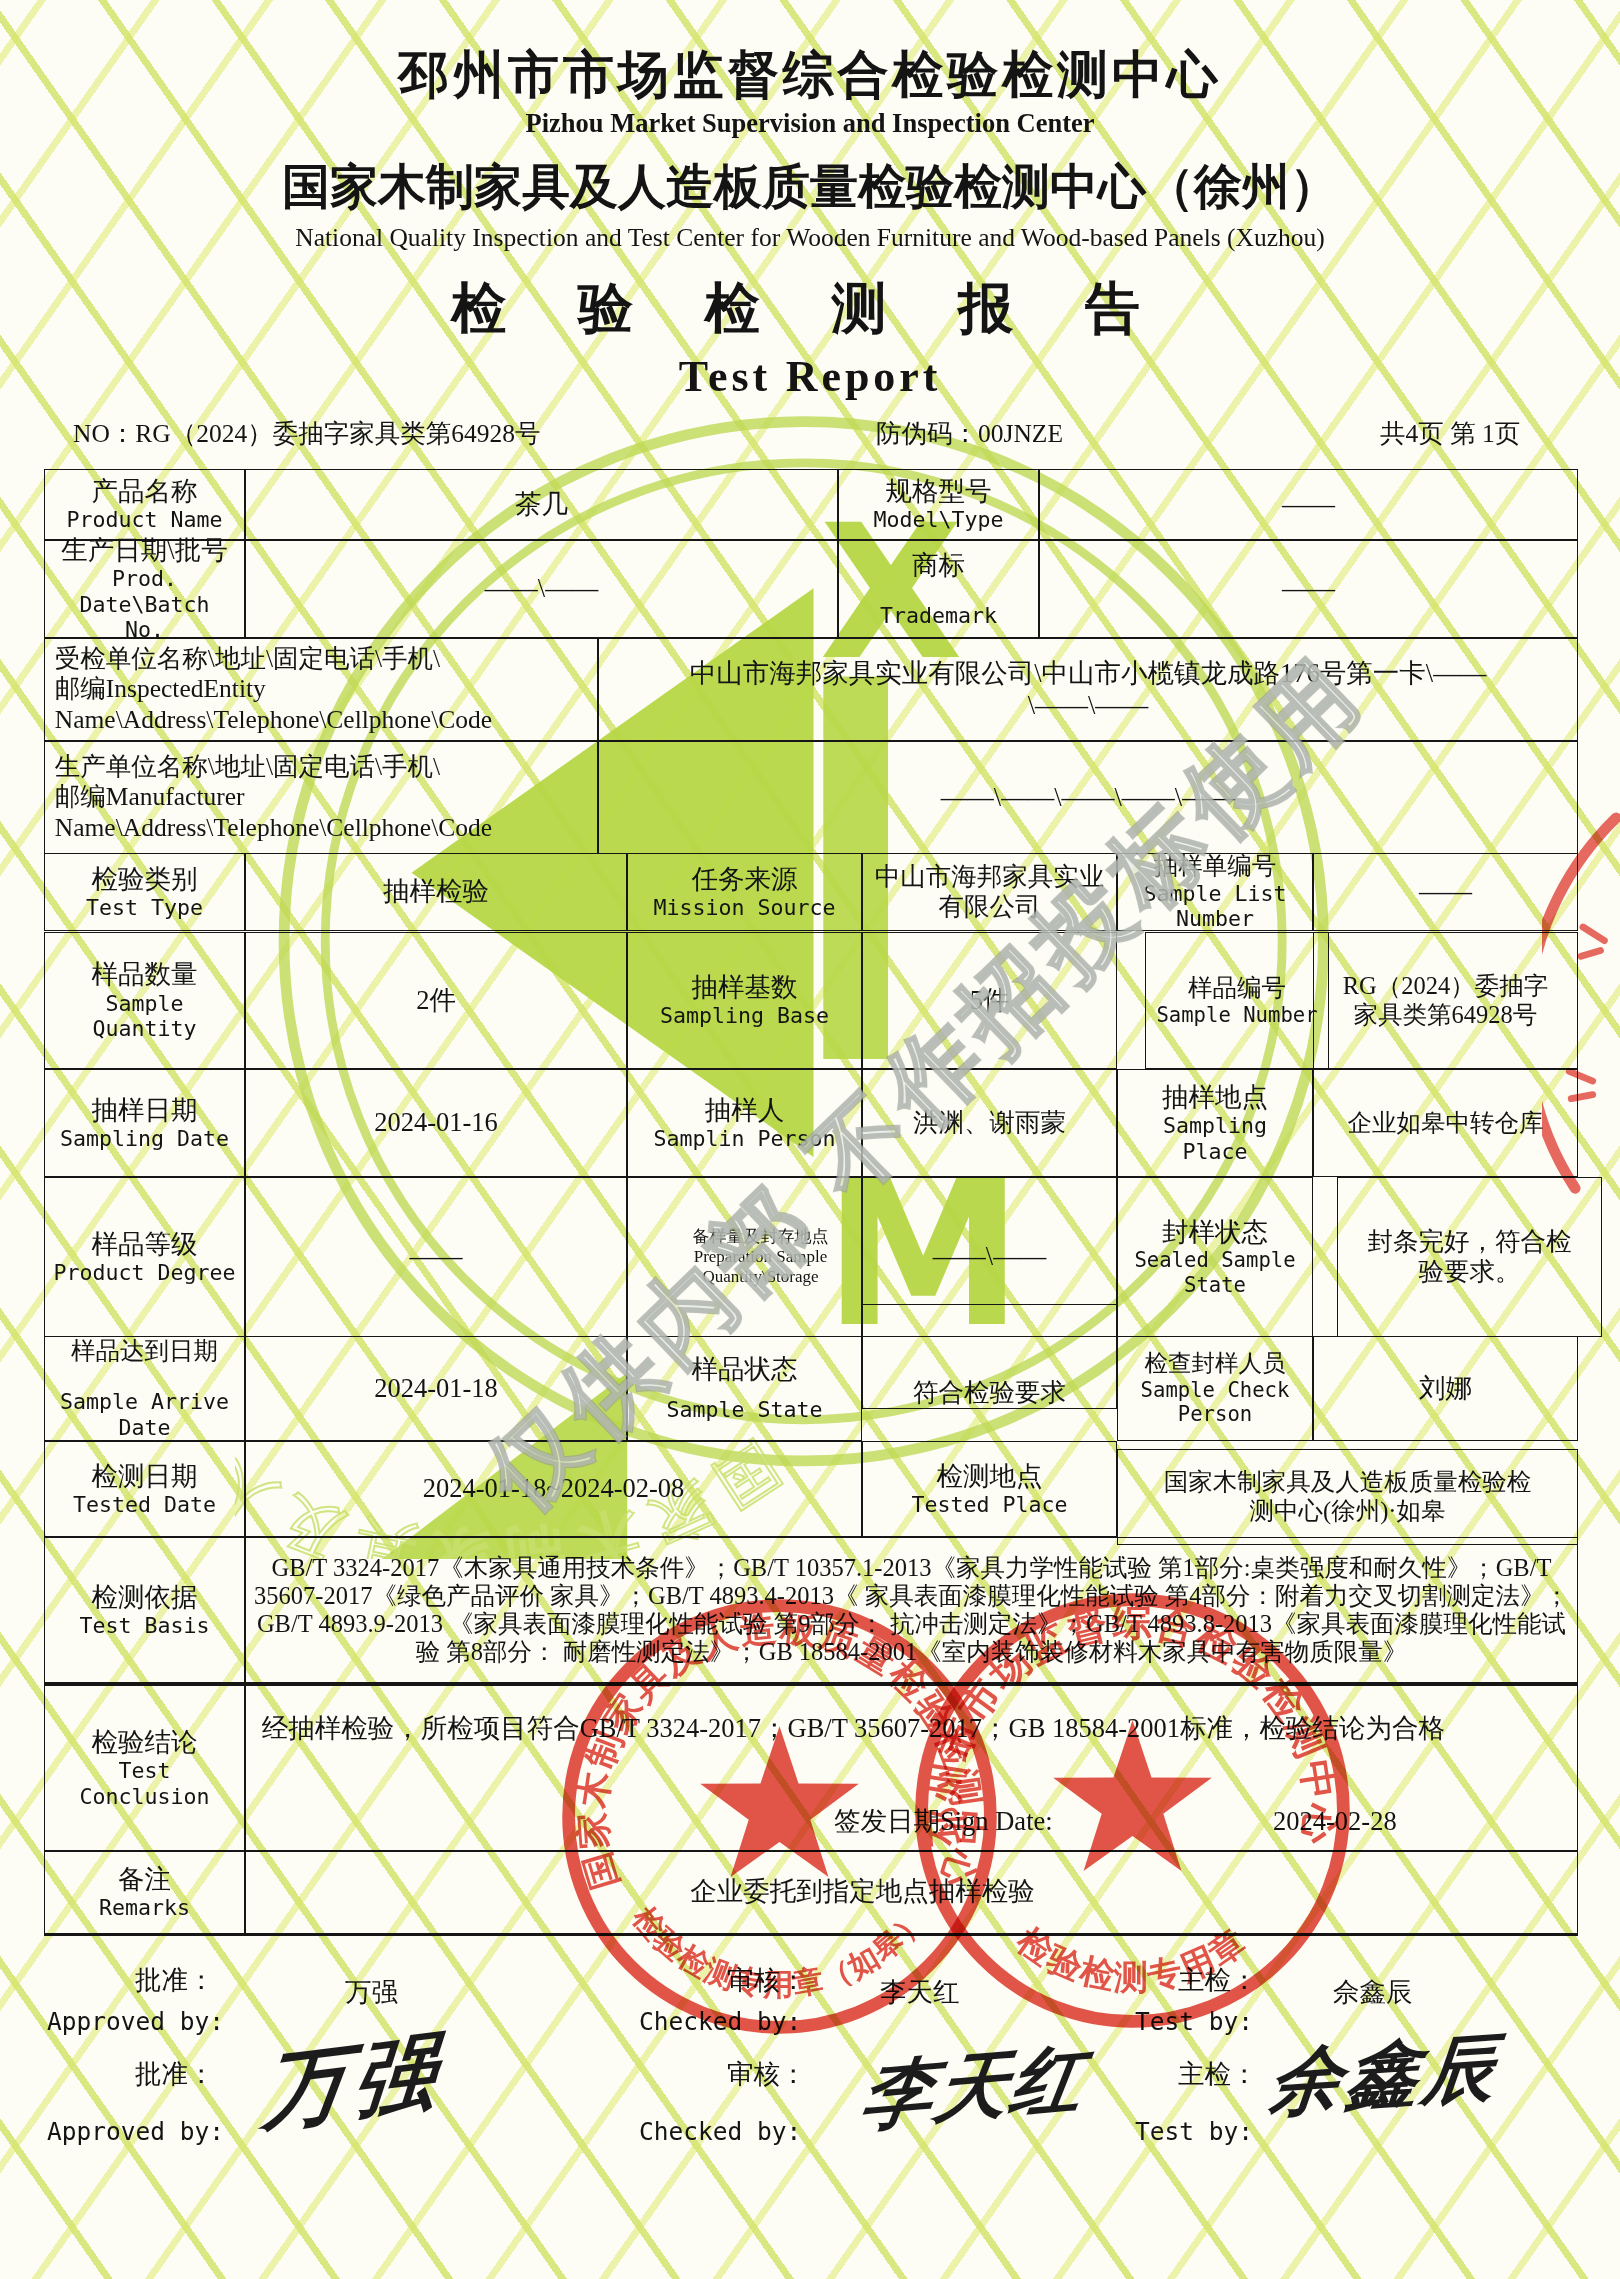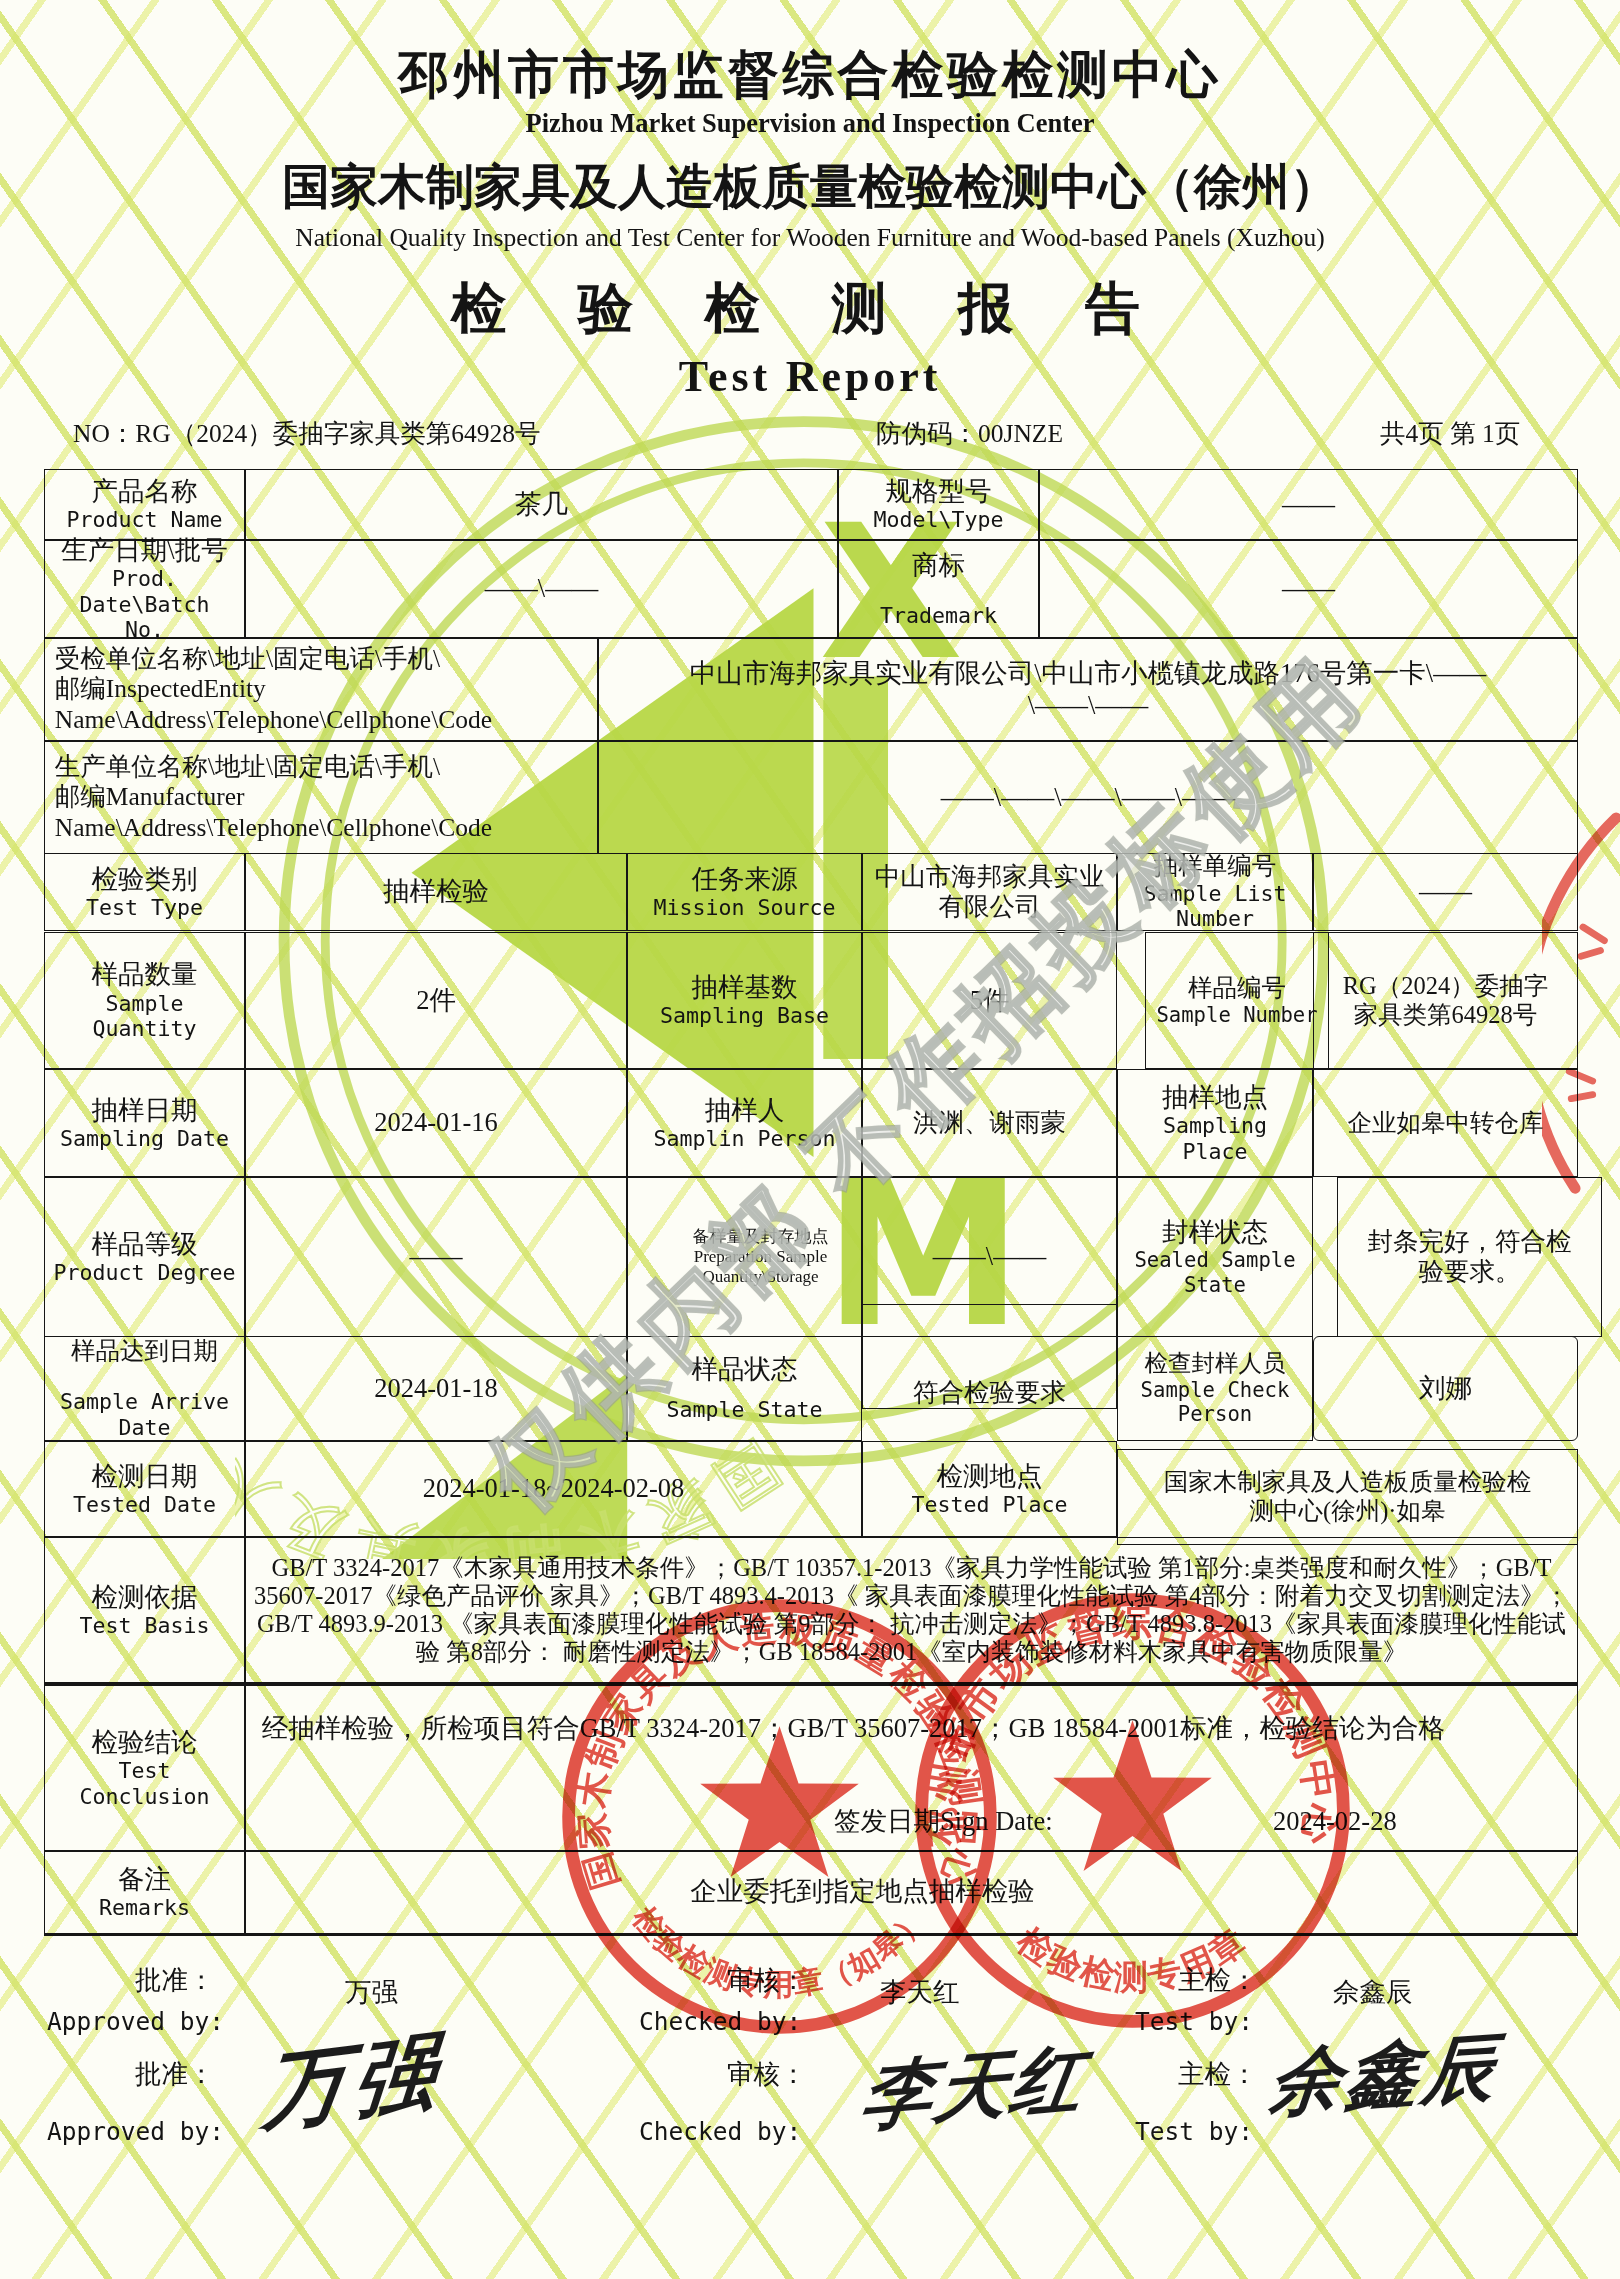--- a/index.html
+++ b/index.html
@@ -265,21 +265,21 @@
     <div class="en">Sample State</div>
   </div>
   <div class="cell" style="left:818px;top:835px;width:255px;height:105px;justify-content:flex-end;">
     <div class="val" style="font-size:25.5px;">符合检验要求</div>
   </div>
   <div class="cell" style="left:1073px;top:867px;width:196px;height:105px;">
     <div class="cn" style="font-size:23.5px;">检查封样人员</div>
     <div class="en pre" style="font-size:20.6px;">Sample Check
 Person</div>
   </div>
-  <div class="cell" style="left:1269px;top:867px;width:265px;height:105px;border-radius:6px;">
+  <div class="cell" style="left:1269px;top:867px;width:265px;height:105px;">
     <div class="val">刘娜</div>
   </div>
 
   <div class="cell" style="left:0;top:972px;width:201px;height:96px;">
     <div class="cn">检测日期</div>
     <div class="en">Tested Date</div>
   </div>
   <div class="cell" style="left:201px;top:972px;width:617px;height:96px;">
     <div class="val">2024-01-18~2024-02-08</div>
   </div>

